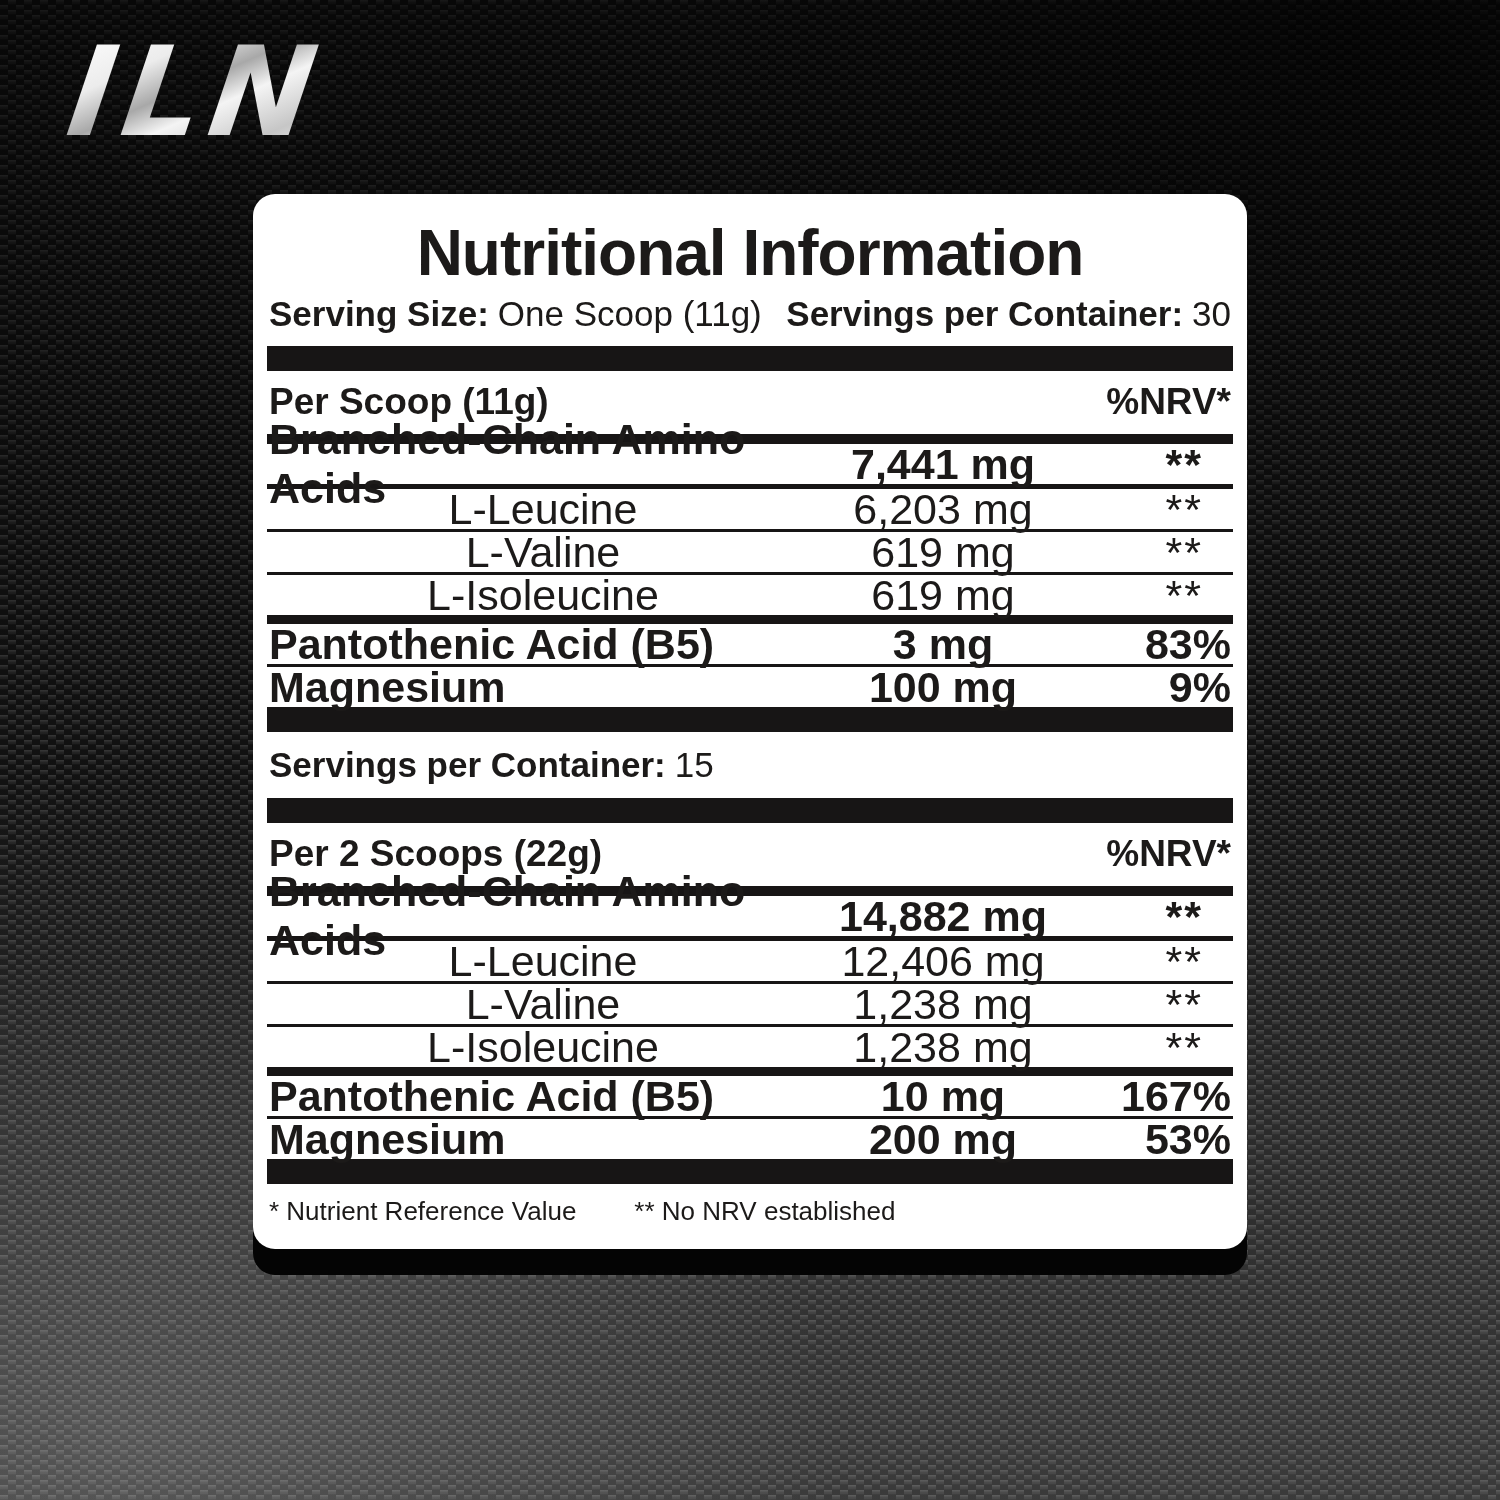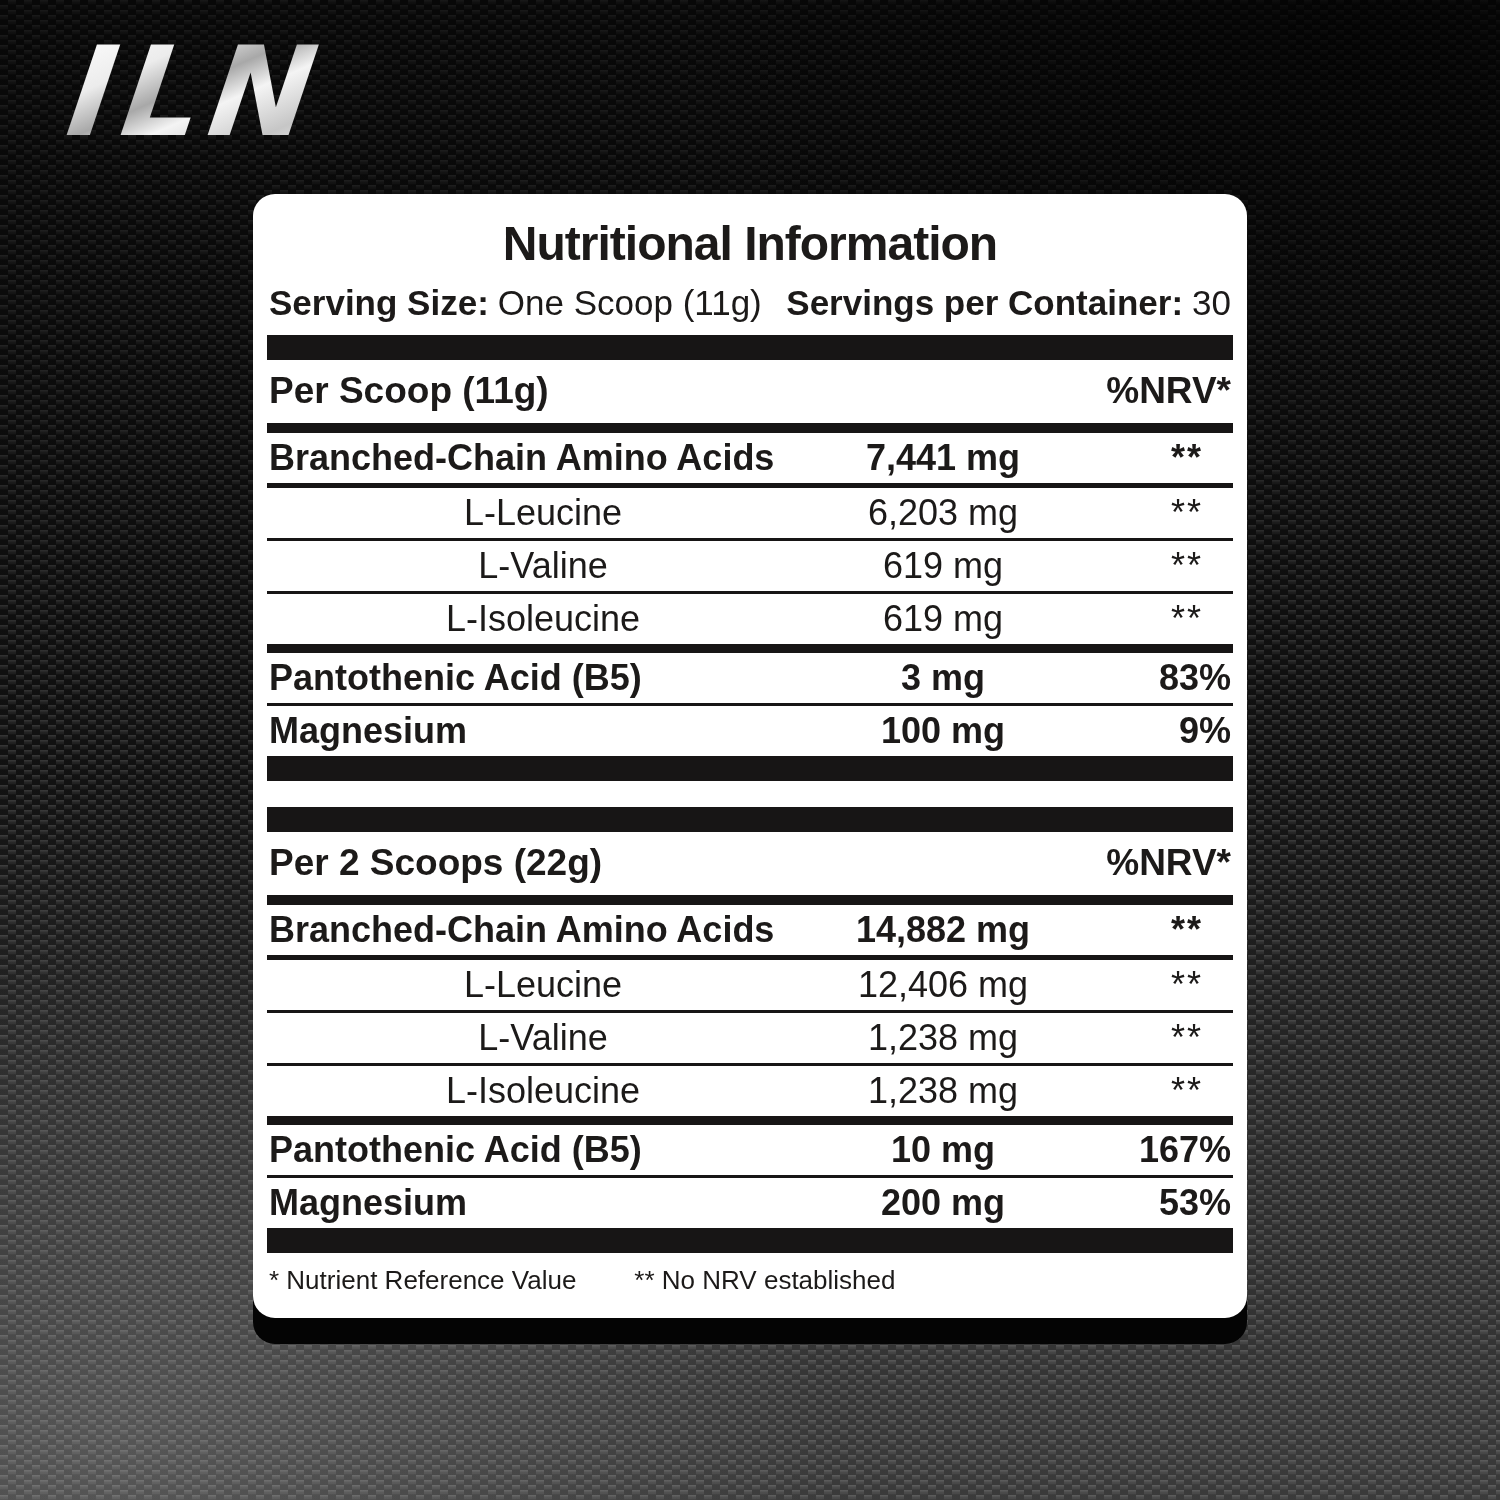--- a/index.html
+++ b/index.html
@@ -28,34 +28,34 @@
     -webkit-text-fill-color:transparent;
   }
 
   .panel{
     position:absolute;left:253px;top:194px;width:994px;box-sizing:border-box;
     background:#ffffff;border-radius:22px;
     box-shadow:0 26px 0 0 #040404;
     padding:14px 14px 16px;color:#1c1a19;
   }
 
-  .title{font-size:48px;font-weight:700;text-align:center;margin:8px 0 10px;white-space:nowrap;letter-spacing:-1px;}
+  .title{font-size:64px;font-weight:700;text-align:center;margin:8px 0 2px;white-space:nowrap;letter-spacing:-1px;}
 
   .serving{display:flex;justify-content:space-between;align-items:baseline;font-size:35px;padding:2px 2px 12px;white-space:nowrap;}
   .serving.mid{padding:13px 2px 13px;}
   .b{font-weight:700;margin-right:9px;}
 
   .bar{height:25px;background:#171515;}
 
   .colhdr{display:flex;justify-content:space-between;align-items:center;font-size:37px;font-weight:700;padding:10px 2px 11px;gap:48px;}
 
   .rule{background:#171515;}
   .t10{height:10px}.t9{height:9px}.t5{height:5px}.t3{height:3px}
 
-  .nrow{display:flex;align-items:center;height:50px;font-size:36px;}
+  .nrow{display:flex;align-items:center;height:40px;font-size:43px;}
   .nrow.main{font-weight:700;}
   .nm{width:552px;padding-left:2px;box-sizing:border-box;}
   .nrow.sub .nm{text-align:center;padding-left:0;}
   .amt{width:248px;text-align:center;}
   .nrv{flex:1;text-align:right;padding-right:2px;}
   .nrv.stars{padding-right:30px;letter-spacing:2px;}
 
   .footer{display:flex;font-size:26px;padding:12px 2px 6px;white-space:nowrap;}
   .footer .f2{margin-left:58px;}
 </style>
@@ -138,20 +138,21 @@
 
     <div class="nrow main">
       <span class="nm">Magnesium</span>
       <span class="amt">100 mg</span>
       <span class="nrv">9%</span>
     </div>
 
     <div class="bar"></div>
 
     <div class="serving mid">
+      <span><span class="b">Servings per Container:</span><span>15</span></span>
     </div>
 
     <div class="bar"></div>
 
     <div class="colhdr">
       <span>Per 2 Scoops (22g)</span>
       <span>%NRV*</span>
     </div>
 
     <div class="rule t10"></div>

